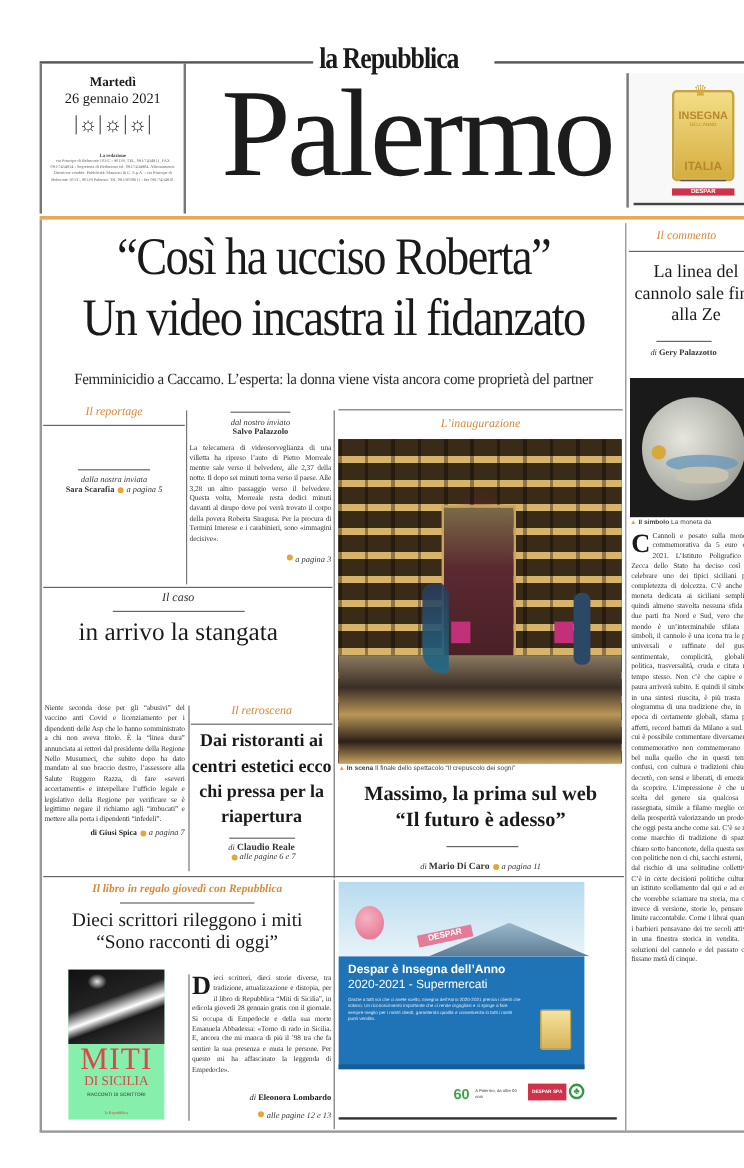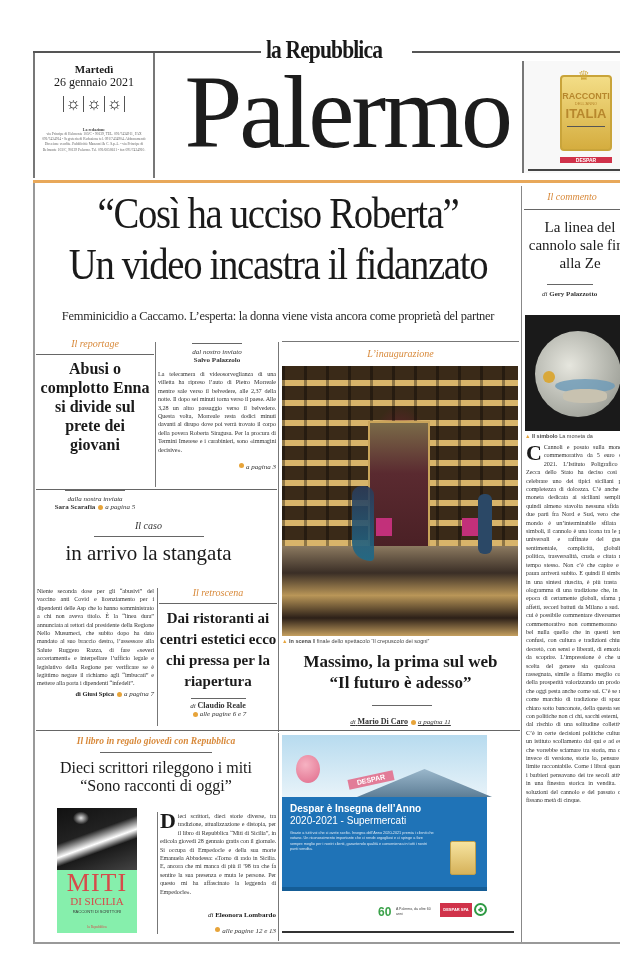--- a/index.html
+++ b/index.html
@@ -40,64 +40,63 @@
     </div>
     <div style="text-align:center;font-size:4px;font-weight:bold;margin-top:14px;color:#444;">La redazione</div>
     <div style="text-align:center;font-size:3.6px;line-height:5.2px;color:#666;padding:0 6px;">via Principe di Belmonte 103/C - 90139, TEL. 091/7434911, FAX 091/7434914 - Segreteria di Redazione tel. 091/7434904. Abbonamenti: Direzione vendite. Pubblicità: Manzoni &amp; C. S.p.A. - via Principe di Belmonte 103/C, 90139 Palermo. Tel. 091/6058611 - fax 091/7434910.</div>
   </div>
 
   <div class="abs serif" style="left:170px;top:56px;width:340px;text-align:right;font-size:104px;line-height:112px;letter-spacing:-3px;color:#1c1c1c;">Palermo</div>
 
   <div class="abs" style="left:522px;top:61px;width:98px;height:112px;border-left:2px solid #777;background:#f8f8f8;">
     <div style="position:absolute;left:36px;top:14px;width:52px;height:76px;background:linear-gradient(180deg,#f3dd86,#d5ad3f);border:2px solid #c9a43a;border-radius:4px;padding-top:14px;text-align:center;">
       <div style="position:absolute;top:-9px;left:16px;font-size:13px;color:#d0a83c;">♛</div>
-      <div style="font-family:'Liberation Sans',sans-serif;font-size:9px;font-weight:bold;color:#b7872d;">RACCONTI</div>
+      <div style="font-family:'Liberation Sans',sans-serif;font-size:9px;font-weight:bold;color:#b7872d;">INSEGNA</div>
       <div style="font-family:'Liberation Sans',sans-serif;font-size:4px;color:#b7872d;">DELL'ANNO</div>
-      <div style="font-family:'Liberation Sans',sans-serif;font-size:13px;font-weight:bold;color:#b7872d;">ITALIA</div>
+      <div style="font-family:'Liberation Sans',sans-serif;font-size:10px;font-weight:bold;color:#b7872d;margin-top:28px;">ITALIA</div>
       <div style="height:1px;background:#555;margin:5px 5px 0;"></div>
     </div>
     <div style="position:absolute;left:36px;top:96px;width:52px;height:6px;background:#d0324a;color:#fff;font-family:'Liberation Sans',sans-serif;font-size:5px;line-height:6px;text-align:center;font-weight:bold;">DESPAR</div>
     <div class="rule" style="left:4px;top:108px;width:94px;height:2px;background:#444;"></div>
   </div>
 
   <div class="abs" style="left:33px;top:180px;width:587px;height:3px;background:#e8a85a;"></div>
 </div>
 
 <div class="abs" style="left:33px;top:183px;width:2px;height:760px;background:#999;"></div>
 <div class="abs" style="left:33px;top:942px;width:587px;height:2px;background:#999;"></div>
 <div class="abs" style="left:521px;top:186px;width:1px;height:756px;background:#888;"></div>
 
 <div class="abs headline" style="left:36px;top:190px;width:484px;font-size:44px;line-height:48px;letter-spacing:-1.5px;transform:scaleX(0.88);">“Così ha ucciso Roberta”</div>
 <div class="abs headline" style="left:36px;top:240px;width:484px;font-size:44px;line-height:50px;letter-spacing:-1.5px;transform:scaleX(0.88);">Un video incastra il fidanzato</div>
 <div class="abs serif" style="left:36px;top:308px;width:484px;text-align:center;font-size:13px;letter-spacing:-0.3px;white-space:nowrap;color:#2a2a2a;transform:scaleX(0.96);">Femminicidio a Caccamo. L’esperta: la donna viene vista ancora come proprietà del partner</div>
 
 <div class="abs" style="left:36px;top:336px;width:118px;height:150px;">
   <div class="kicker" style="margin-top:2px;">Il reportage</div>
   <div style="height:1px;background:#666;margin:5px 0 4px;"></div>
-  <div class="headline" style="font-size:16px;line-height:19px;font-weight:bold;padding:0 4px;">Abusi o complotto Enna si divide sul prete dei giovani</div>
   <div style="width:60px;height:1px;background:#666;margin:36px auto 4px;"></div>
   <div class="byline"><i>dalla nostra inviata</i></div>
   <div class="byline">
     <b>Sara Scarafia</b><span class="dot"></span><i>a pagina 5</i>
   </div>
 </div>
 <div class="abs" style="left:155px;top:342px;width:1px;height:145px;background:#777;"></div>
 
 <div class="abs" style="left:158px;top:336px;width:118px;height:150px;">
   <div style="width:50px;height:1px;background:#666;margin:7px auto 4px;"></div>
   <div class="byline"><i>dal nostro inviato</i></div>
   <div class="byline"><b>Salvo Palazzolo</b></div>
   <div class="bodytext" style="margin-top:6px;">La telecamera di videosorveglianza di una villetta ha ripreso l’auto di Pietro Morreale mentre sale verso il belvedere, alle 2,37 della notte. Il dopo sei minuti torna verso il paese. Alle 3,28 un altro passaggio verso il belvedere. Questa volta, Morreale resta dodici minuti davanti al dirupo dove poi verrà trovato il corpo della povera Roberta Siragusa. Per la procura di Termini Imerese e i carabinieri, sono «immagini decisive».</div>
   <div style="text-align:right;margin-top:1px;"><span class="dot"></span><span class="pageref">a pagina 3</span></div>
 </div>
 <div class="abs" style="left:278px;top:342px;width:1px;height:390px;background:#777;"></div>
 
 <div class="abs" style="left:36px;top:489px;width:241px;height:1px;background:#666;"></div>
 
-<div class="abs" style="left:36px;top:518px;width:225px;">
+<div class="abs" style="left:36px;top:491px;width:225px;">
   <div class="kicker" style="color:#333;margin-top:2px;">Il caso</div>
   <div style="width:110px;height:1px;background:#666;margin:5px auto 4px;"></div>
   <div class="headline" style="font-size:21px;line-height:24px;">in arrivo la stangata</div>
 </div>
 <div class="abs" style="left:37px;top:587px;width:117px;">
   <div class="bodytext">Niente seconda dose per gli “abusivi” del vaccino anti Covid e licenziamento per i dipendenti delle Asp che lo hanno somministrato a chi non aveva titolo. È la “linea dura” annunciata ai rettori dal presidente della Regione Nello Musumeci, che subito dopo ha dato mandato al suo braccio destro, l’assessore alla Salute Ruggero Razza, di fare «severi accertamenti» e interpellare l’ufficio legale e legislativo della Regione per verificare se è legittimo negare il richiamo agli “imbucati” e mettere alla porta i dipendenti “infedeli”.</div>
   <div style="text-align:right;margin-top:2px;font-size:6.5px;"><b>di Giusi Spica</b><span class="dot"></span><span class="pageref">a pagina 7</span></div>
 </div>
 <div class="abs" style="left:157px;top:588px;width:1px;height:138px;background:#777;"></div>
 
@@ -130,21 +129,21 @@
   <div style="position:absolute;left:180px;top:152px;width:16px;height:18px;background:#c2307a;"></div>
 </div>
 <div class="abs" style="left:282px;top:638px;width:237px;font-family:'Liberation Sans',sans-serif;font-size:5.5px;color:#444;white-space:nowrap;">
   <span style="color:#e7a43a;">▲</span>
   <b>In scena</b>
   <span>Il finale dello spettacolo “Il crepuscolo dei sogni”</span>
 </div>
 <div class="abs headline" style="left:282px;top:651px;width:237px;font-size:17px;line-height:21px;font-weight:bold;">Massimo, la prima sul web</div>
 <div class="abs headline" style="left:282px;top:672px;width:237px;font-size:17px;line-height:21px;font-weight:bold;">“Il futuro è adesso”</div>
 <div class="abs" style="left:372px;top:705px;width:60px;height:1px;background:#666;"></div>
-<div class="abs byline" style="left:282px;top:717px;width:237px;text-decoration:underline;">
+<div class="abs byline" style="left:282px;top:717px;width:237px;">
   <i>di</i> <b style="font-size:8px;">Mario Di Caro</b><span class="dot"></span><span class="pageref">a pagina 11</span>
 </div>
 
 <div class="abs" style="left:36px;top:730px;width:484px;height:1px;background:#666;"></div>
 
 <div class="abs" style="left:524px;top:186px;width:96px;">
   <div class="kicker" style="margin-top:5px;">Il commento</div>
   <div style="height:1px;background:#666;margin:7px 0 8px;"></div>
   <div class="headline" style="font-size:15px;line-height:18px;white-space:normal;width:108px;margin-left:2px;">La linea del cannolo sale fino alla Ze</div>
   <div style="width:46px;height:1px;background:#666;margin:12px 0 5px 23px;"></div>

